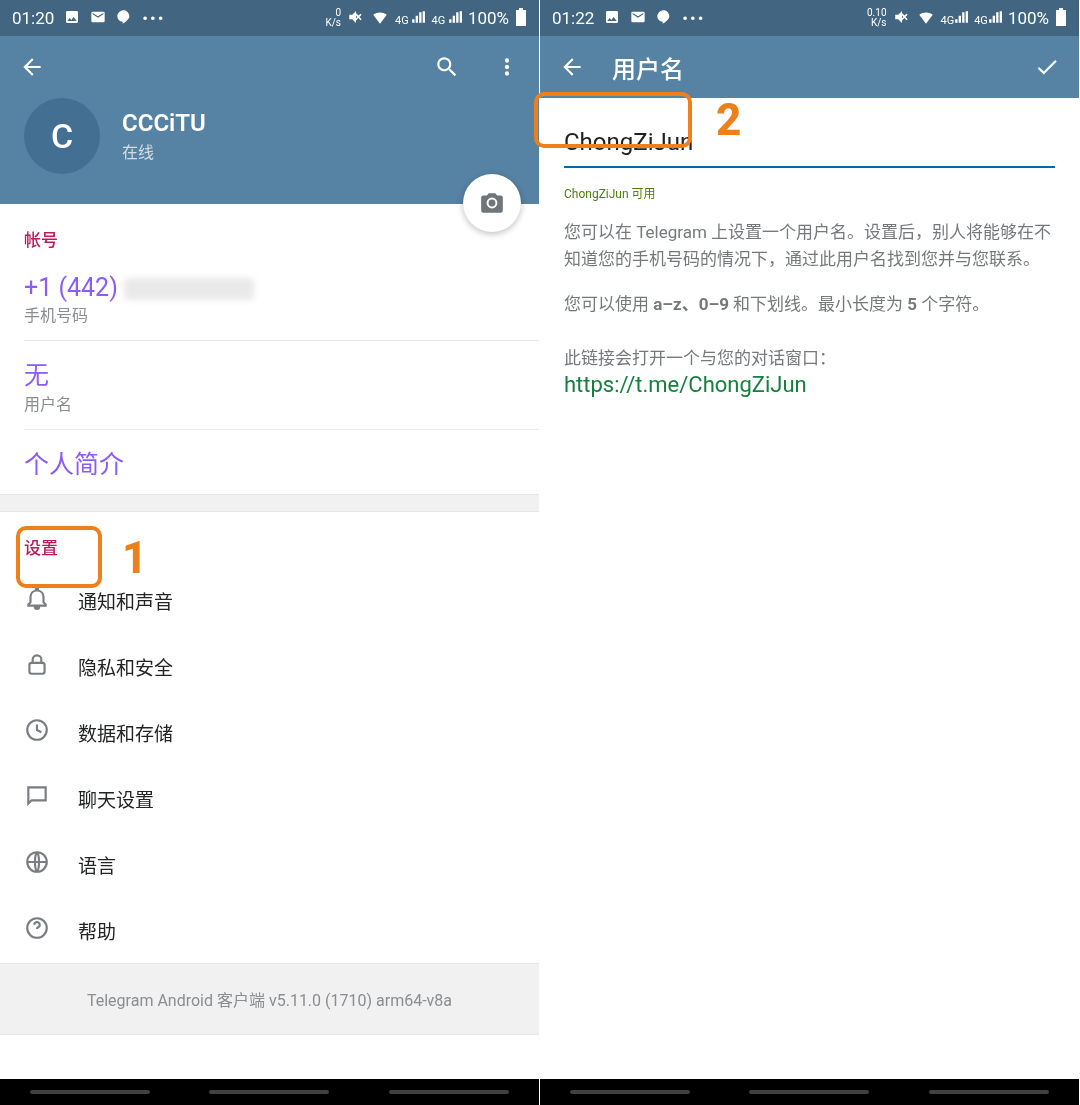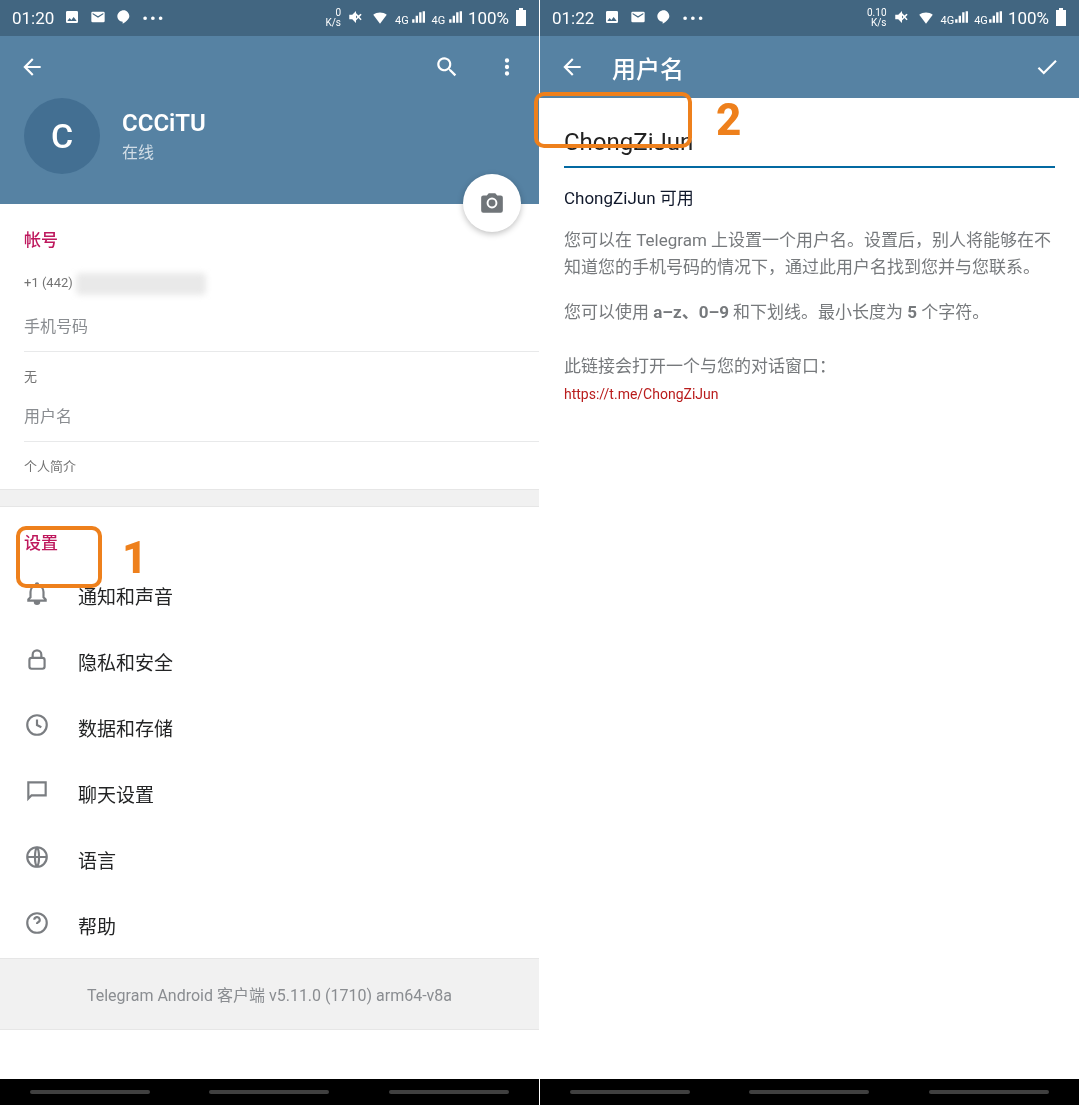--- a/index.html
+++ b/index.html
@@ -21,45 +21,45 @@
 .icon-btn svg { width:26px; height:26px; fill:#fff; }
 .profile-row { display:flex; align-items:center; padding:0 24px 30px 24px; gap:22px; }
 .avatar { width:76px; height:76px; border-radius:50%; background:#436f92; display:flex; align-items:center; justify-content:center; color:#fff; font-size:34px; font-weight:500;}
 .profile-text .name { font-size:24px; font-weight:600; color:#fff;}
 .profile-text .status { font-size:16px; color:#d1dde6; margin-top:2px;}
 .camera-fab { position:absolute; right:18px; bottom:-28px; width:58px; height:58px; border-radius:50%; background:#fff; box-shadow:0 2px 6px rgba(0,0,0,.25); display:flex; align-items:center; justify-content:center;}
 .camera-fab svg { width:26px; height:26px; fill:#707579;}
 
 .section-label { padding:22px 24px 8px 24px; font-size:17px; color:#be185d; font-weight:500;}
 .list-row { padding:14px 24px 14px 24px; }
-.list-row .row-primary { font-size:13px; color:#737373;}
-.list-row .row-secondary { font-size:16px; color:#8a8d91; margin-top:18px;}
+.list-row .row-primary { font-size:25px; color:#8b5cf6;}
+.list-row .row-secondary { font-size:16px; color:#8a8d91; margin-top:0;}
 .hr { height:1px; background:#e8e9ea; margin-left:24px;}
 .gap-grey { height:18px; background:#f1f1f1; border-top:1px solid #e6e6e6; border-bottom:1px solid #e6e6e6;}
 
 .settings-item { display:flex; align-items:center; height:66px; padding:0 24px; gap:28px;}
 .settings-item svg { width:26px; height:26px; fill:none; stroke:#7a7d81; stroke-width:2;}
 .settings-item .si-label { font-size:19px; color:#232425;}
 
 .footer-version { background:#f1f1f1; height:72px; display:flex; align-items:center; justify-content:center; color:#8a8d91; font-size:16px; border-top:1px solid #e6e6e6; border-bottom:1px solid #e6e6e6;}
 
 
 .annot-box { position:absolute; border:4px solid #ee801c; border-radius:10px; pointer-events:none;}
 .annot-num { position:absolute; color:#ee801c; font-size:44px; font-weight:800; pointer-events:none;}
 
 
 .toolbar2 { height:62px; background:#5682a3; display:flex; align-items:center; padding:0 12px; gap:20px; color:#fff;}
 .toolbar2 .title { font-size:24px; font-weight:500;}
 .right-content { padding:20px 24px 0 24px; position:relative;}
 .username-input-wrap { display:flex; align-items:center; height:50px; border-bottom:2px solid #0369a1; }
 .username-input { flex:1; font-size:24px; color:#222; border:none; outline:none; padding:4px 0;}
-.avail-text { color:#0f172a; font-size:17px; margin-top:16px;}
+.avail-text { color:#4d7c0f; font-size:12px; margin-top:16px;}
 .desc-text { font-size:17px; color:#76797c; line-height:1.6; margin-top:18px;}
 .desc-text b { color:#76797c; font-weight:700;}
-.link-text { color:#b91c1c; font-size:14px; margin-top:6px;}
+.link-text { color:#15803d; font-size:22px; }
 
 .blur-strip { display:inline-block; width:130px; height:22px; background:#e9e9e9; filter:blur(3px); vertical-align:middle; border-radius:4px;}
 
 .navbar-bottom { position:absolute; bottom:0; left:0; right:0; height:26px; background:#000; }
 .navbar-bottom .nb-inner { display:flex; justify-content:space-around; align-items:center; height:100%;}
 .navbar-bottom .nb-seg { width:120px; height:4px; background:#404040; border-radius:2px;}
 .content-scroll { flex:1; position:relative; overflow:hidden;}
 </style>
 </head>
 <body>

